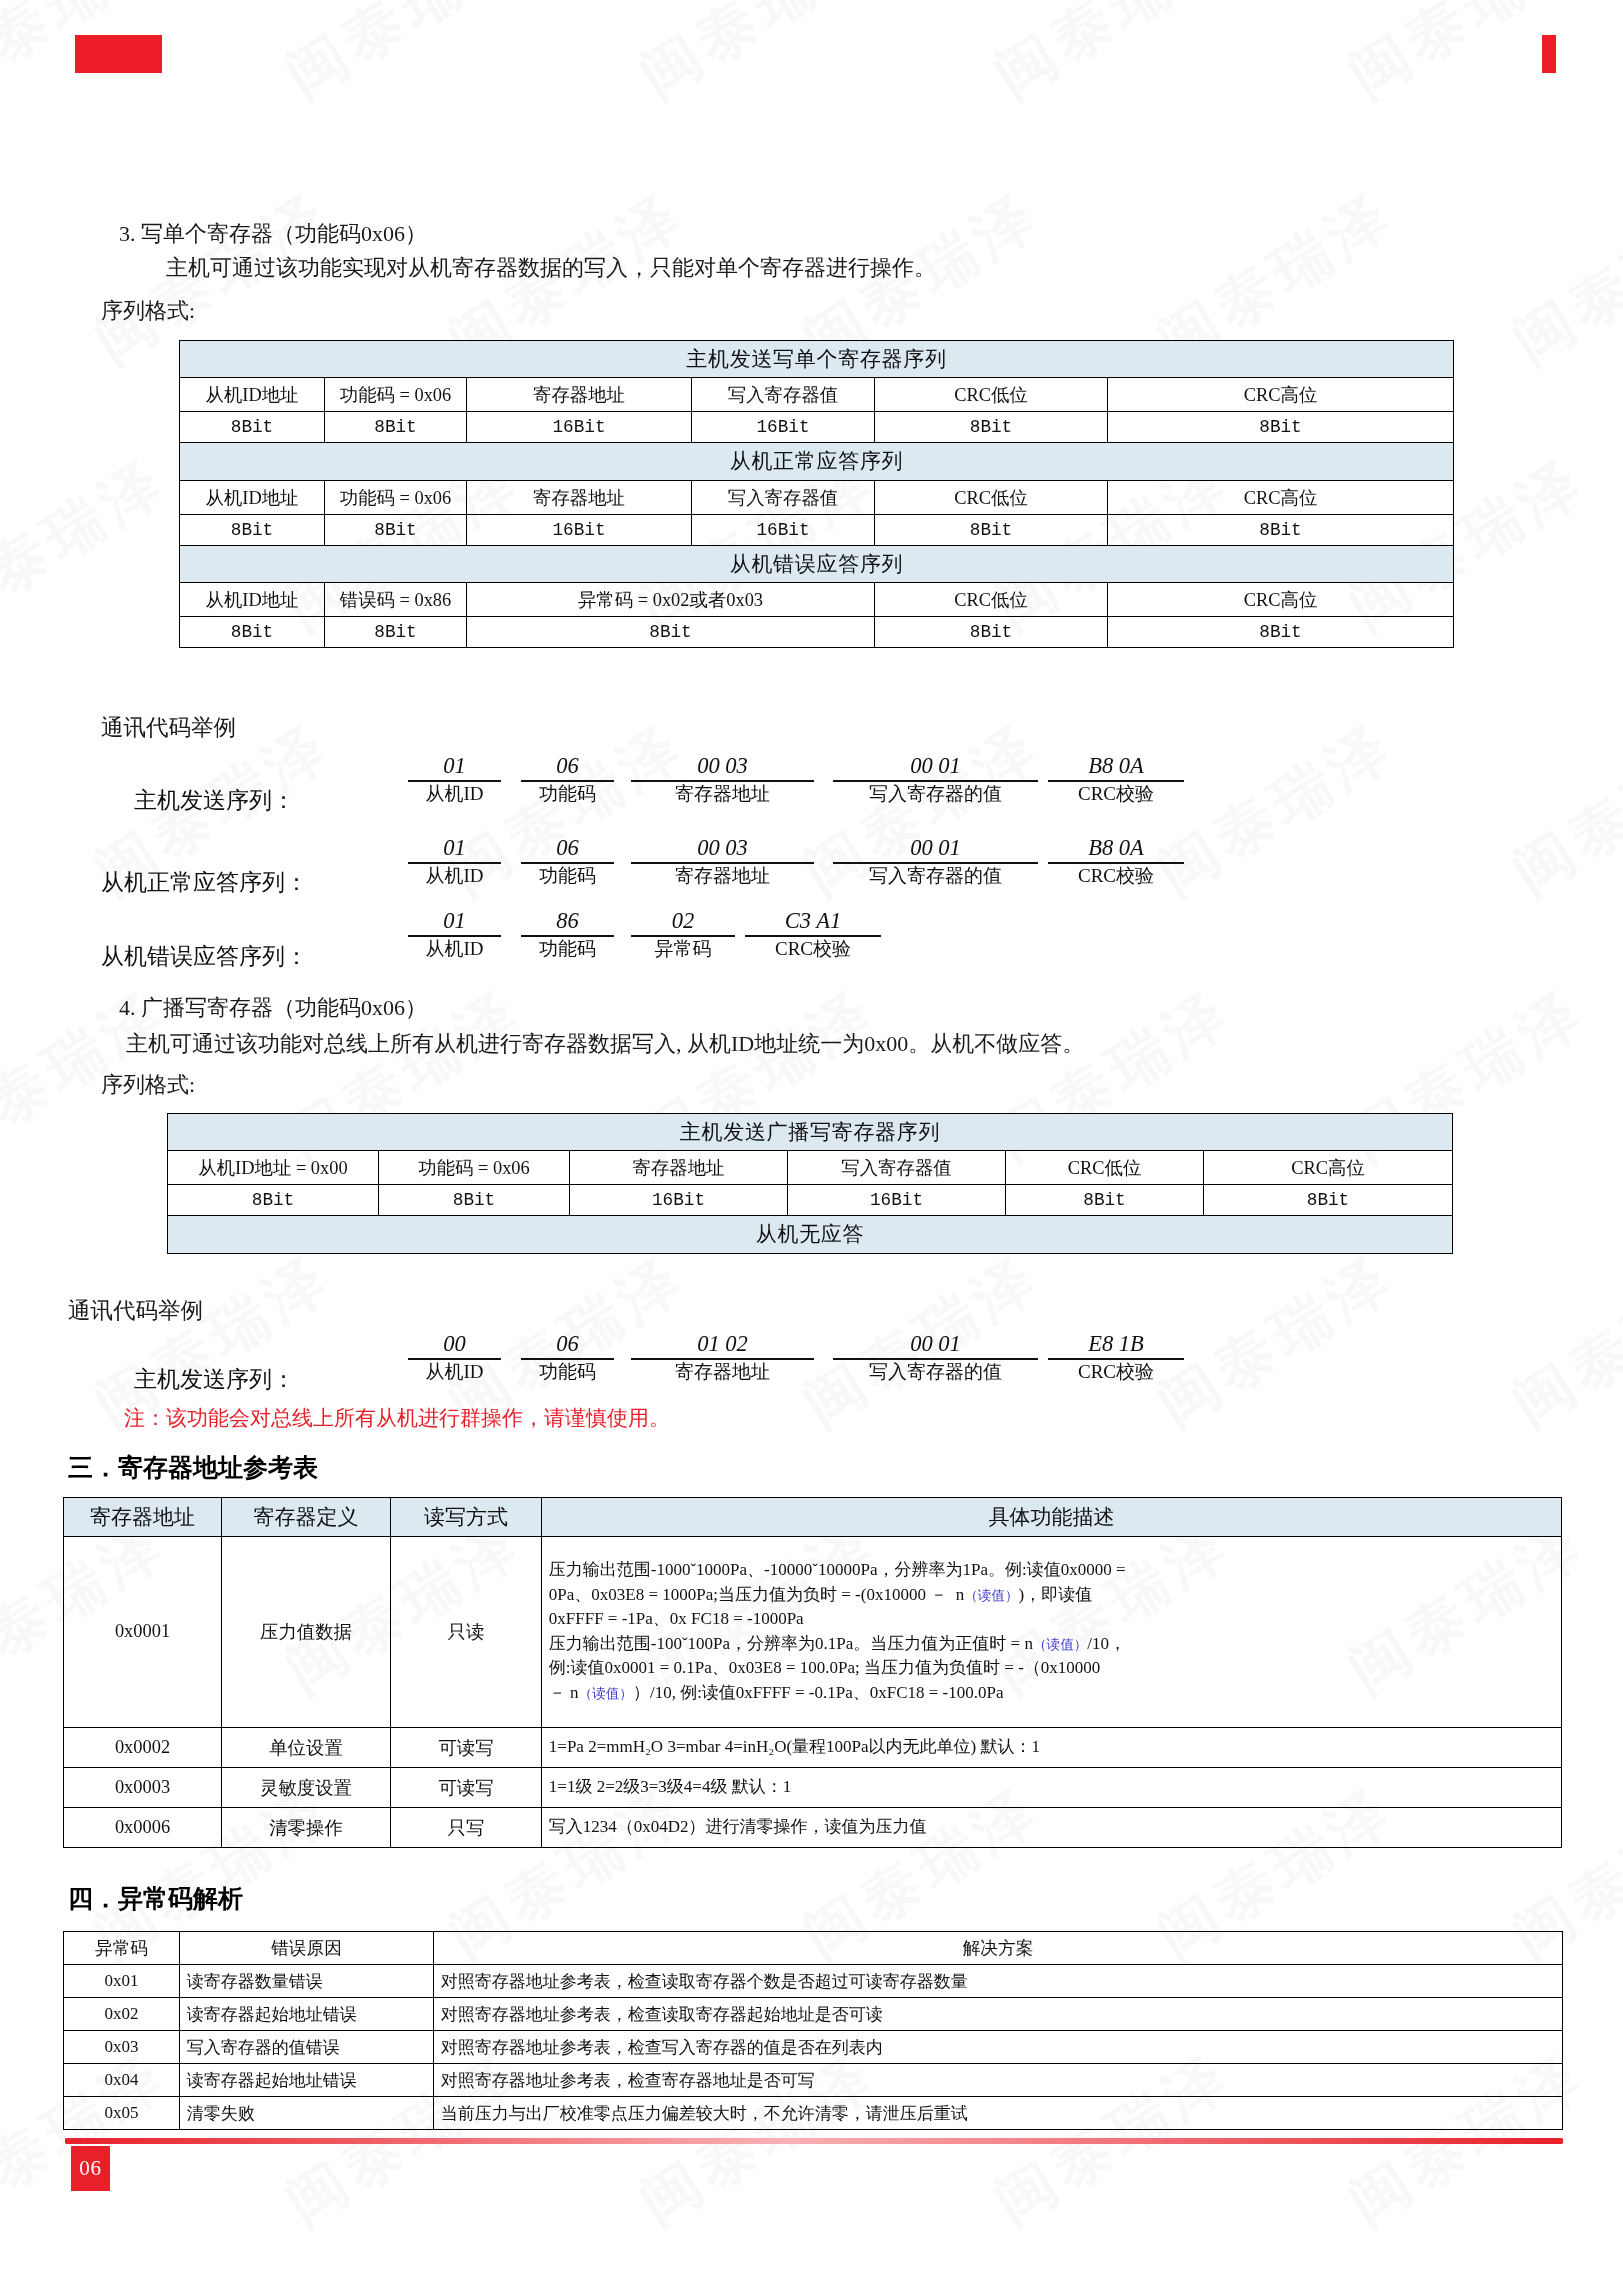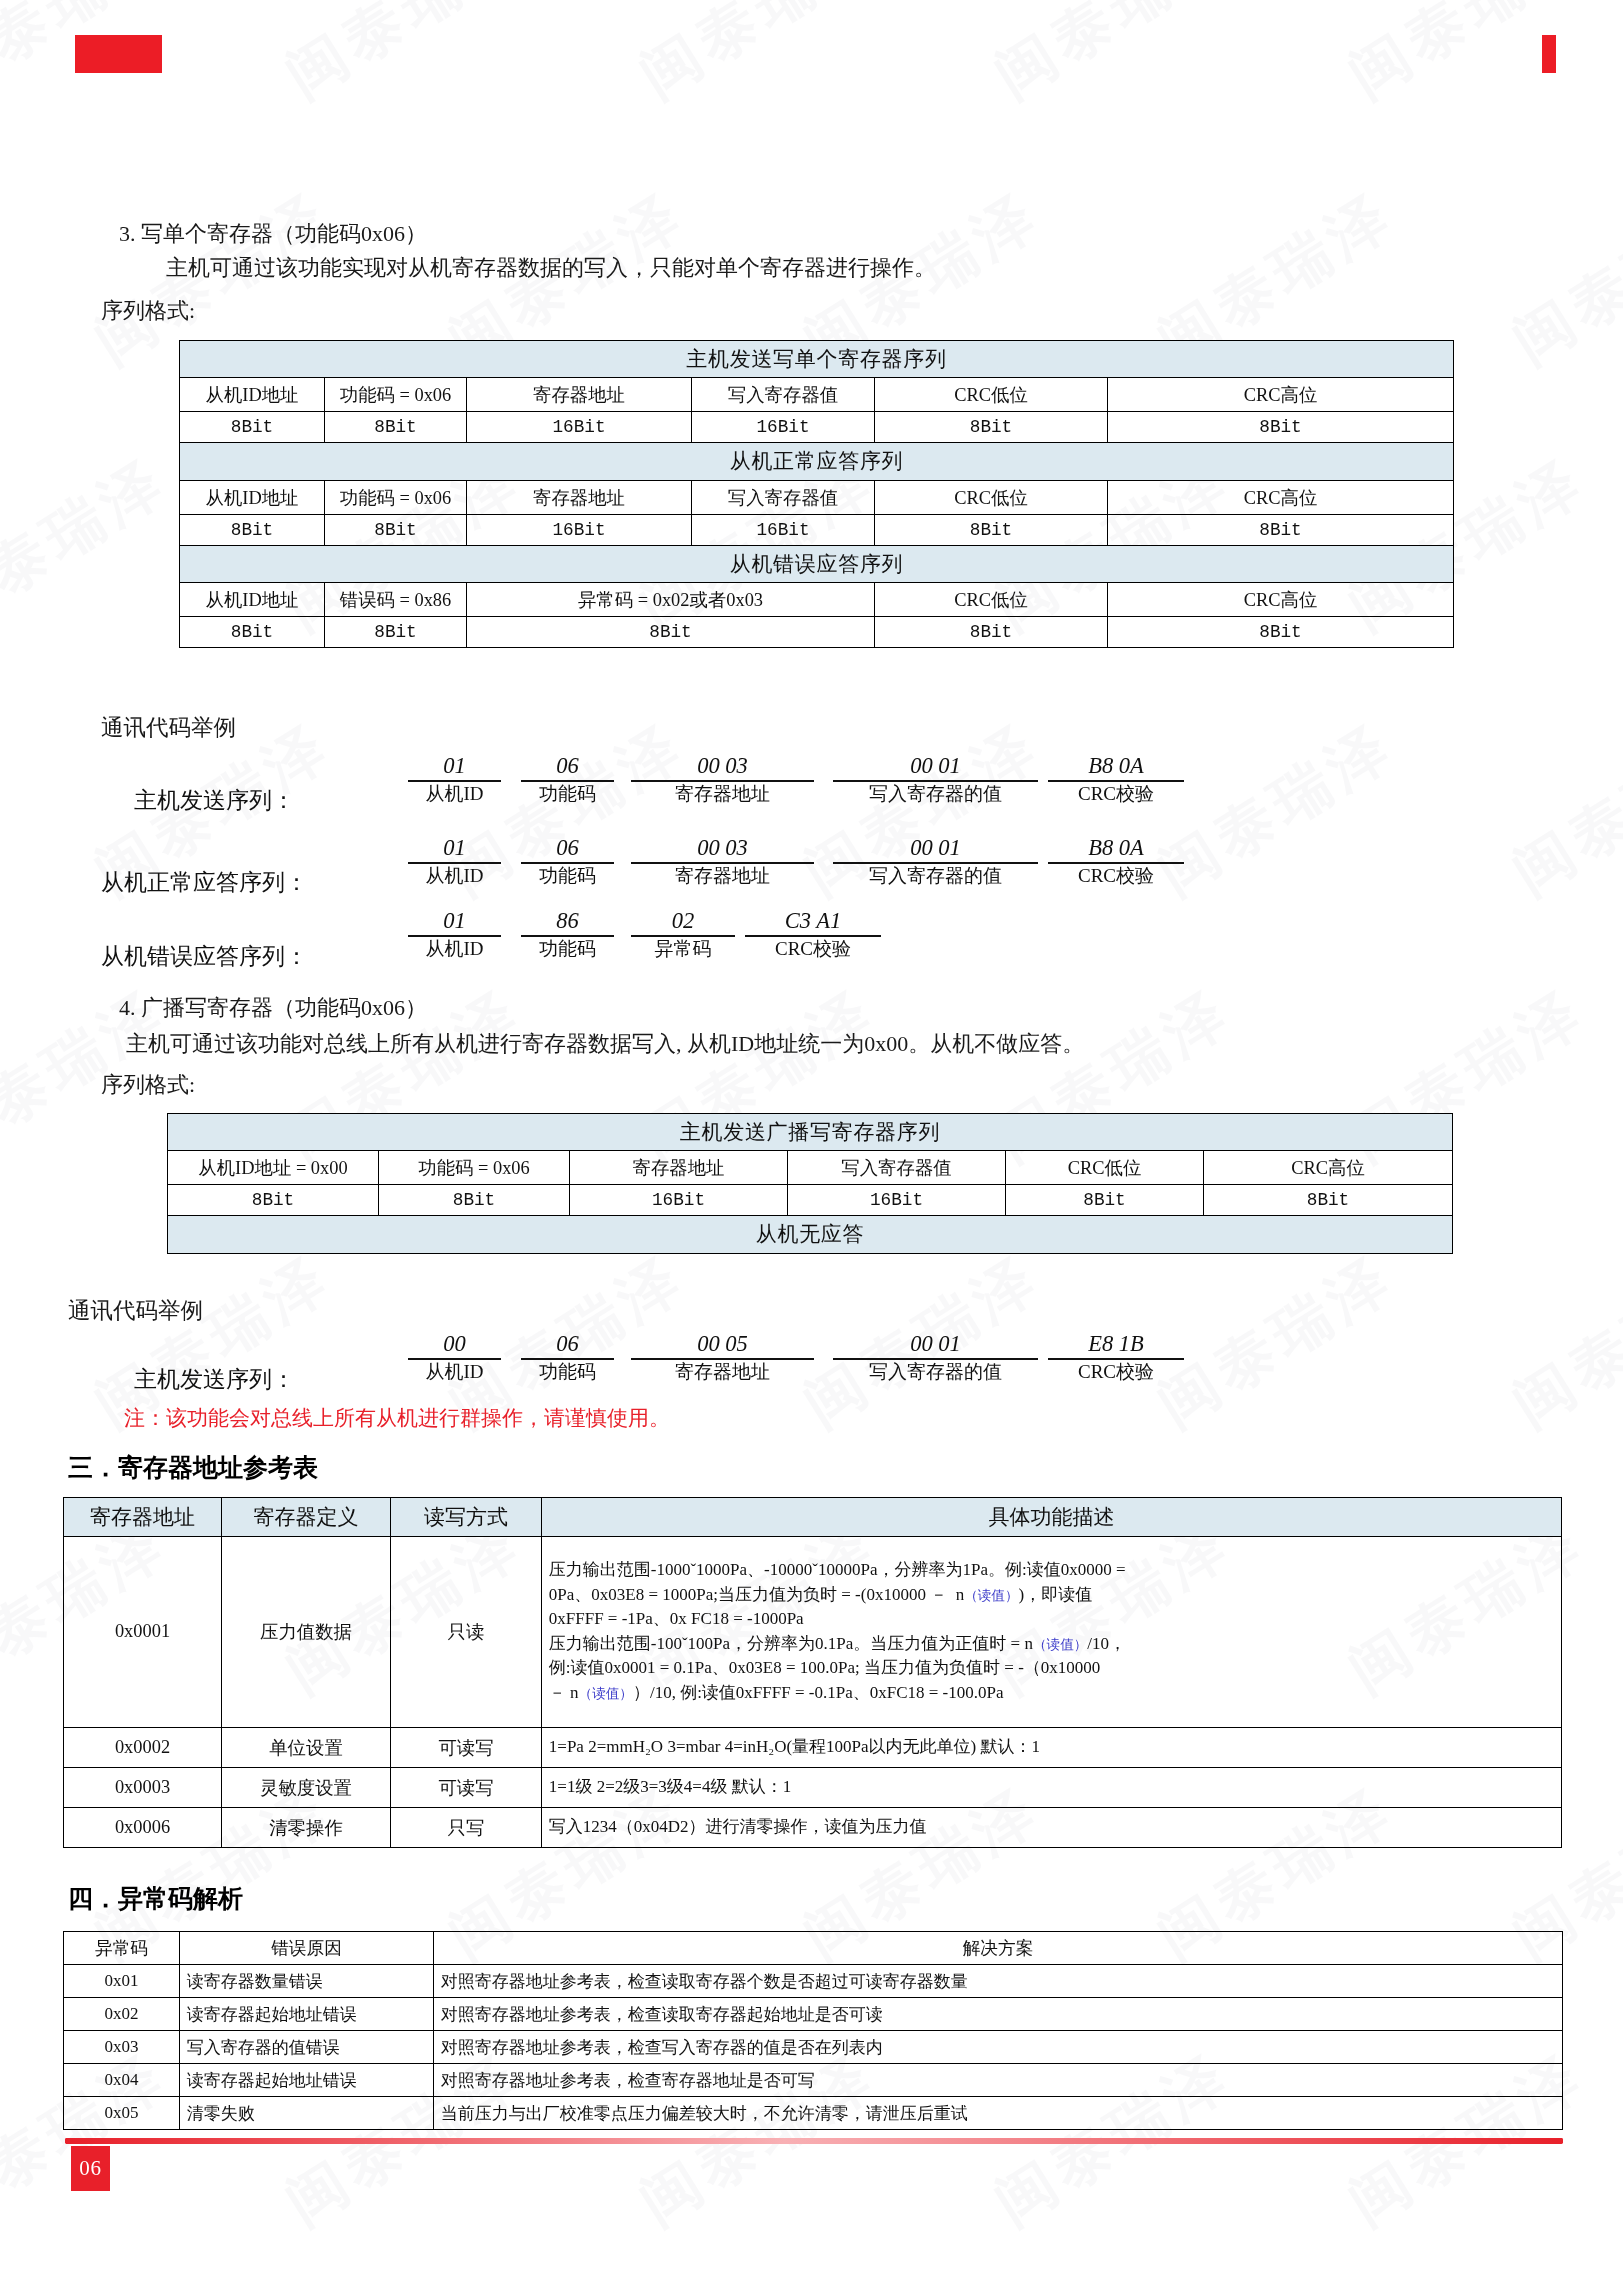--- a/index.html
+++ b/index.html
@@ -386,21 +386,21 @@
       <div class="hex">00</div>
       <div class="rule"></div>
       <div class="cap">从机ID</div>
     </div>
     <div class="fld" style="left:521px; top:1332px; width:93px;">
       <div class="hex">06</div>
       <div class="rule"></div>
       <div class="cap">功能码</div>
     </div>
     <div class="fld" style="left:631px; top:1332px; width:183px;">
-      <div class="hex">00 05</div>
+      <div class="hex">01 02</div>
       <div class="rule"></div>
       <div class="cap">寄存器地址</div>
     </div>
     <div class="fld" style="left:833px; top:1332px; width:205px;">
       <div class="hex">00 01</div>
       <div class="rule"></div>
       <div class="cap">写入寄存器的值</div>
     </div>
     <div class="fld" style="left:1048px; top:1332px; width:136px;">
       <div class="hex">E8 1B</div>

